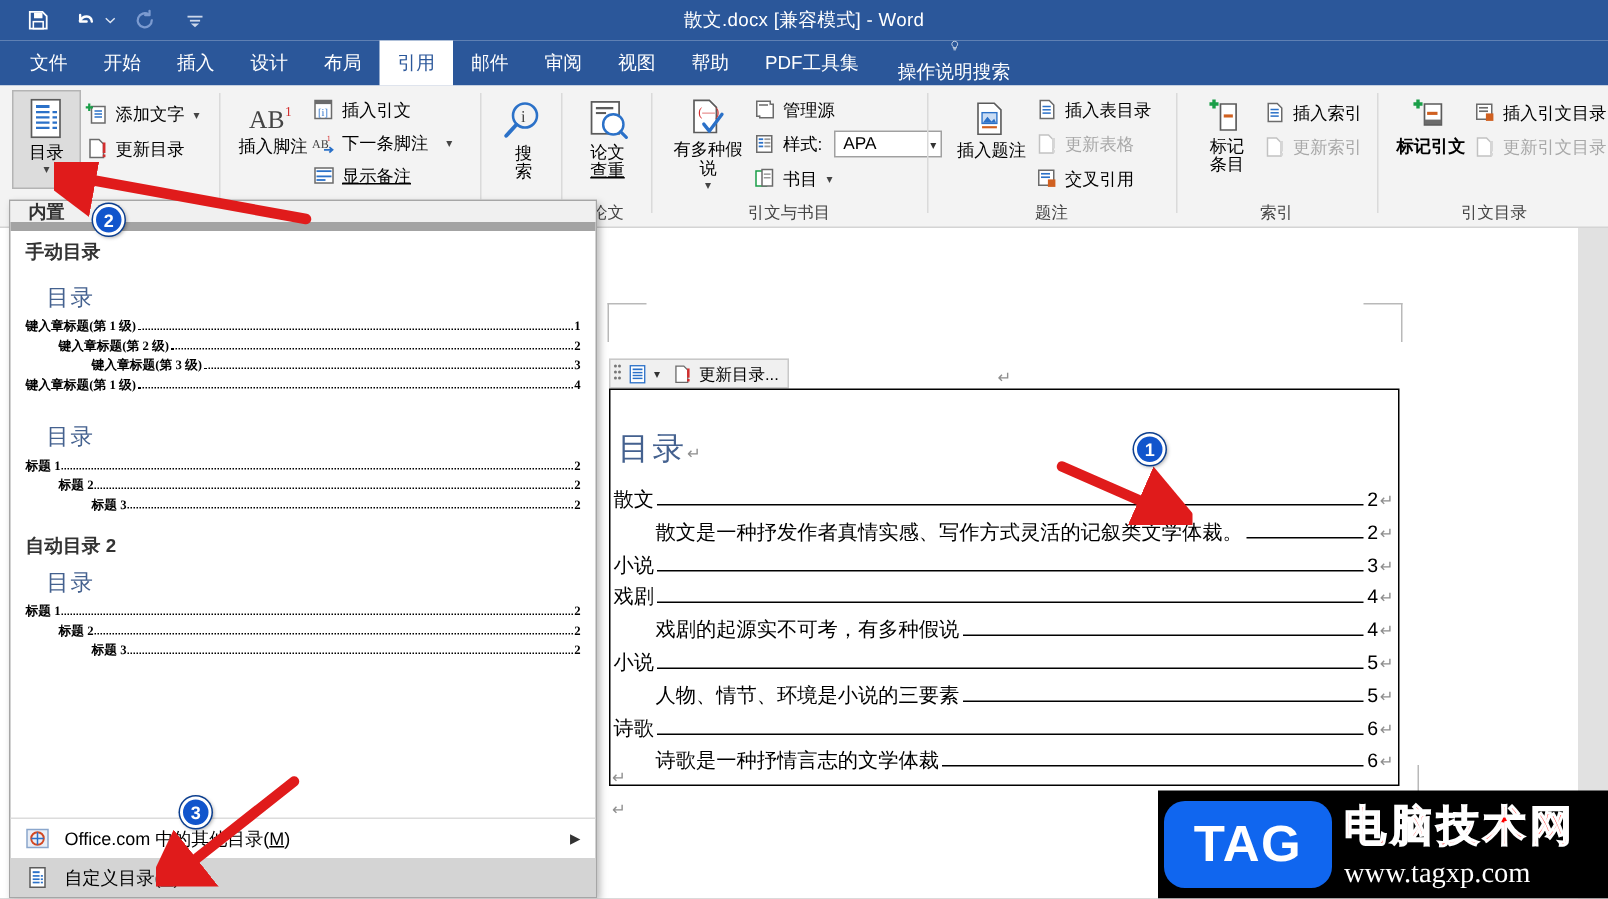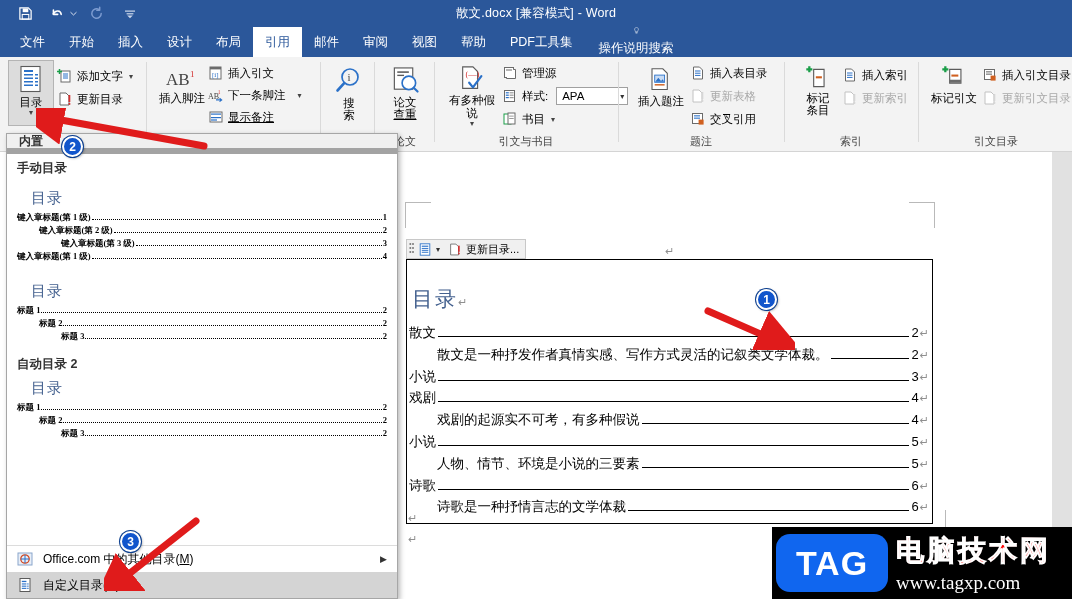--- a/index.html
+++ b/index.html
@@ -512,21 +512,21 @@
         <rect x="11.5" y="12" width="1.8" height="1.8" fill="#d6d6d6"></rect>
       </svg>
       <span>更新索引</span>
     </div>
 
     <div class="grp-label">索引</div>
   </div>
   <div class="sep" style="left:918px;"></div>
 
   <div class="grp" style="left:920px; width:152px;">
-    <div class="bigbtn" style="position:absolute; left:8px; top:4px; width:52px;">
+    <div class="bigbtn" style="position:absolute; left:8px; top:4px; width:52px;font-weight:bold;">
       <svg width="30" height="26" viewBox="0 0 30 30">
         <path d="M10 5h13v16H10z" fill="#fff" stroke="#5b5b5b" stroke-width="1.3"></path>
         <rect x="12" y="11" width="8" height="2.4" fill="#d06020"></rect>
         <rect x="10" y="17" width="13" height="3.6" fill="#6b6b6b"></rect>
         <path d="M5 1.5v7M1.5 5h7" stroke="#1a9e48" stroke-width="2.6"></path>
       </svg>
       <span class="lbl">标记引文</span>
     </div>
 
     <div class="smallbtn" style="position:absolute; left:62px; top:7px;">

